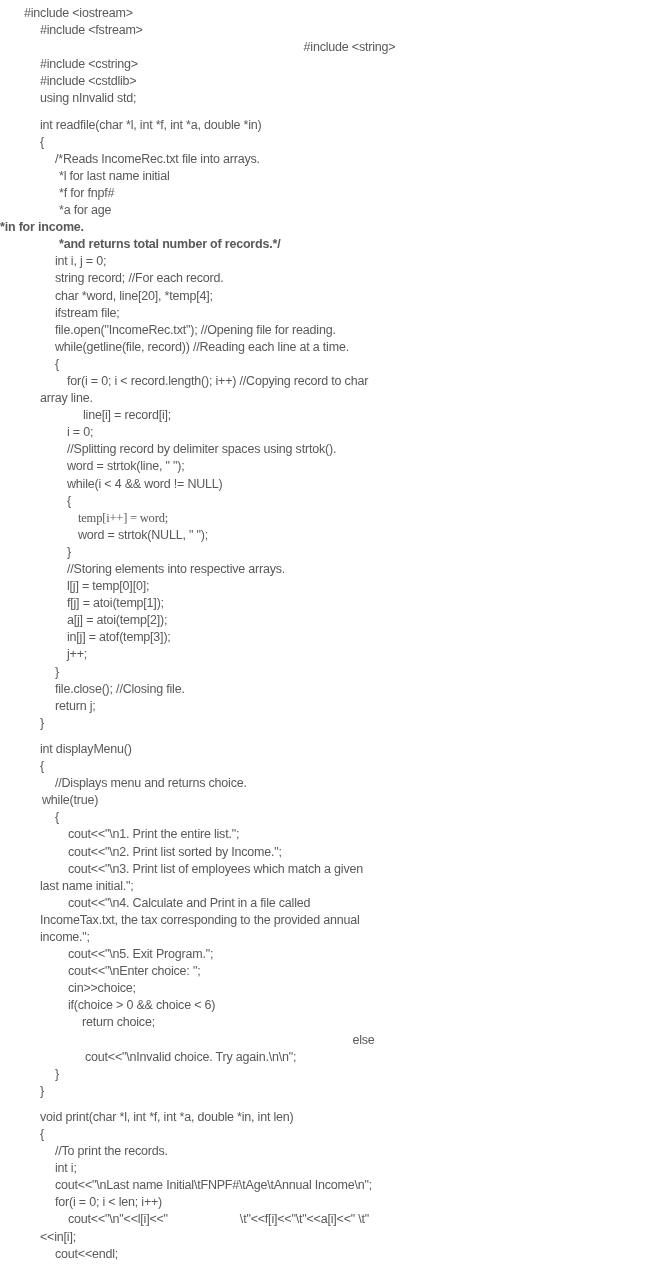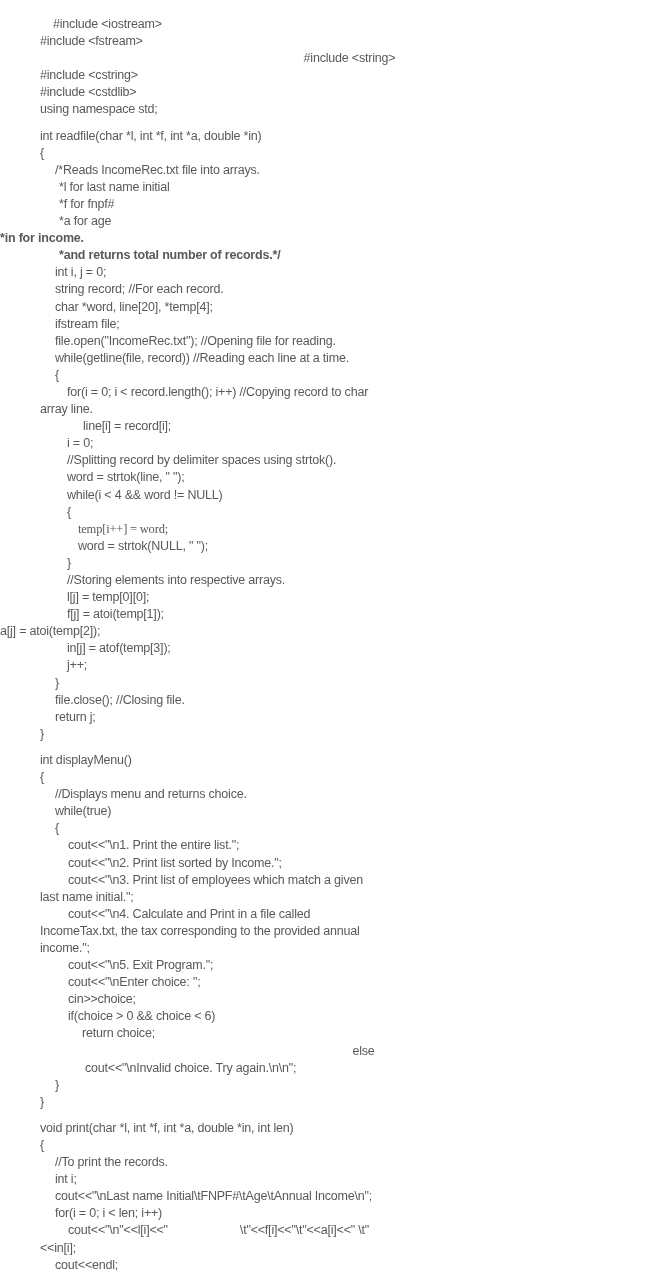--- a/index.html
+++ b/index.html
@@ -31,26 +31,26 @@
   }
   .code-line.gap-before {
     margin-top: 9px;       
   }
 </style>
 </head>
 <body>
 
 <div class="code-doc">
   <div id="code" style="color: rgb(88, 89, 91);">
-      <div class="code-line" style="padding-left: 53px; margin-top: 11px;">#include &lt;iostream&gt;</div>
+      <div class="code-line" style="padding-left: 24px;">#include &lt;iostream&gt;</div>
       <div class="code-line" style="padding-left: 40px;">#include &lt;fstream&gt;</div>
       <div class="code-line" style="padding-left: 40px; text-align: center;">#include &lt;string&gt;</div>
       <div class="code-line" style="padding-left: 40px;">#include &lt;cstring&gt;</div>
       <div class="code-line" style="padding-left: 40px;">#include &lt;cstdlib&gt;</div>
-      <div class="code-line" style="padding-left: 40px;">using namespace std;</div>
+      <div class="code-line" style="padding-left: 40px;">using nInvalid std;</div>
       <div class="code-line gap-before" style="padding-left: 40px;">int readfile(char *l, int *f, int *a, double *in)</div>
       <div class="code-line" style="padding-left: 40px;">{</div>
       <div class="code-line" style="padding-left: 55px;">/*Reads IncomeRec.txt file into arrays.</div>
       <div class="code-line" style="padding-left: 59px;">*l for last name initial</div>
       <div class="code-line" style="padding-left: 59px;">*f for fnpf#</div>
       <div class="code-line" style="padding-left: 59px;">*a for age</div>
       <div class="code-line" style=" font-weight: bold;">*in for income.</div>
       <div class="code-line" style="padding-left: 59px; font-weight: bold;">*and returns total number of records.*/</div>
       <div class="code-line" style="padding-left: 55px;">int i, j = 0;</div>
       <div class="code-line" style="padding-left: 55px;">string record; //For each record.</div>
@@ -66,31 +66,31 @@
       <div class="code-line" style="padding-left: 67px;">//Splitting record by delimiter spaces using strtok().</div>
       <div class="code-line" style="padding-left: 67px;">word = strtok(line, " ");</div>
       <div class="code-line" style="padding-left: 67px;">while(i &lt; 4 &amp;&amp; word != NULL)</div>
       <div class="code-line" style="padding-left: 67px;">{</div>
       <div class="code-line" style="padding-left: 78px; font-family: Liberation Serif, serif;">temp[i++] = word;</div>
       <div class="code-line" style="padding-left: 78px;">word = strtok(NULL, " ");</div>
       <div class="code-line" style="padding-left: 67px;">}</div>
       <div class="code-line" style="padding-left: 67px;">//Storing elements into respective arrays.</div>
       <div class="code-line" style="padding-left: 67px;">l[j] = temp[0][0];</div>
       <div class="code-line" style="padding-left: 67px;">f[j] = atoi(temp[1]);</div>
-      <div class="code-line" style="">a[j] = atoi(temp[2]);</div>
+      <div class="code-line" style="padding-left: 67px;">a[j] = atoi(temp[2]);</div>
       <div class="code-line" style="padding-left: 67px;">in[j] = atof(temp[3]);</div>
       <div class="code-line" style="padding-left: 67px;">j++;</div>
       <div class="code-line" style="padding-left: 55px;">}</div>
       <div class="code-line" style="padding-left: 55px;">file.close(); //Closing file.</div>
       <div class="code-line" style="padding-left: 55px;">return j;</div>
       <div class="code-line" style="padding-left: 40px;">}</div>
       <div class="code-line gap-before" style="padding-left: 40px;">int displayMenu()</div>
       <div class="code-line" style="padding-left: 40px;">{</div>
       <div class="code-line" style="padding-left: 55px;">//Displays menu and returns choice.</div>
-      <div class="code-line" style="padding-left: 55px;">while(true)</div>
+      <div class="code-line" style="padding-left: 42px;">while(true)</div>
       <div class="code-line" style="padding-left: 55px;">{</div>
       <div class="code-line" style="padding-left: 68px;">cout&lt;&lt;"\n1. Print the entire list.";</div>
       <div class="code-line" style="padding-left: 68px;">cout&lt;&lt;"\n2. Print list sorted by Income.";</div>
       <div class="code-line" style="padding-left: 68px;">cout&lt;&lt;"\n3. Print list of employees which match a given</div>
       <div class="code-line" style="padding-left: 40px;">last name initial.";</div>
       <div class="code-line" style="padding-left: 68px;">cout&lt;&lt;"\n4. Calculate and Print in a file called</div>
       <div class="code-line" style="padding-left: 40px;">IncomeTax.txt, the tax corresponding to the provided annual</div>
       <div class="code-line" style="padding-left: 40px;">income.";</div>
       <div class="code-line" style="padding-left: 68px;">cout&lt;&lt;"\n5. Exit Program.";</div>
       <div class="code-line" style="padding-left: 68px;">cout&lt;&lt;"\nEnter choice: ";</div>

